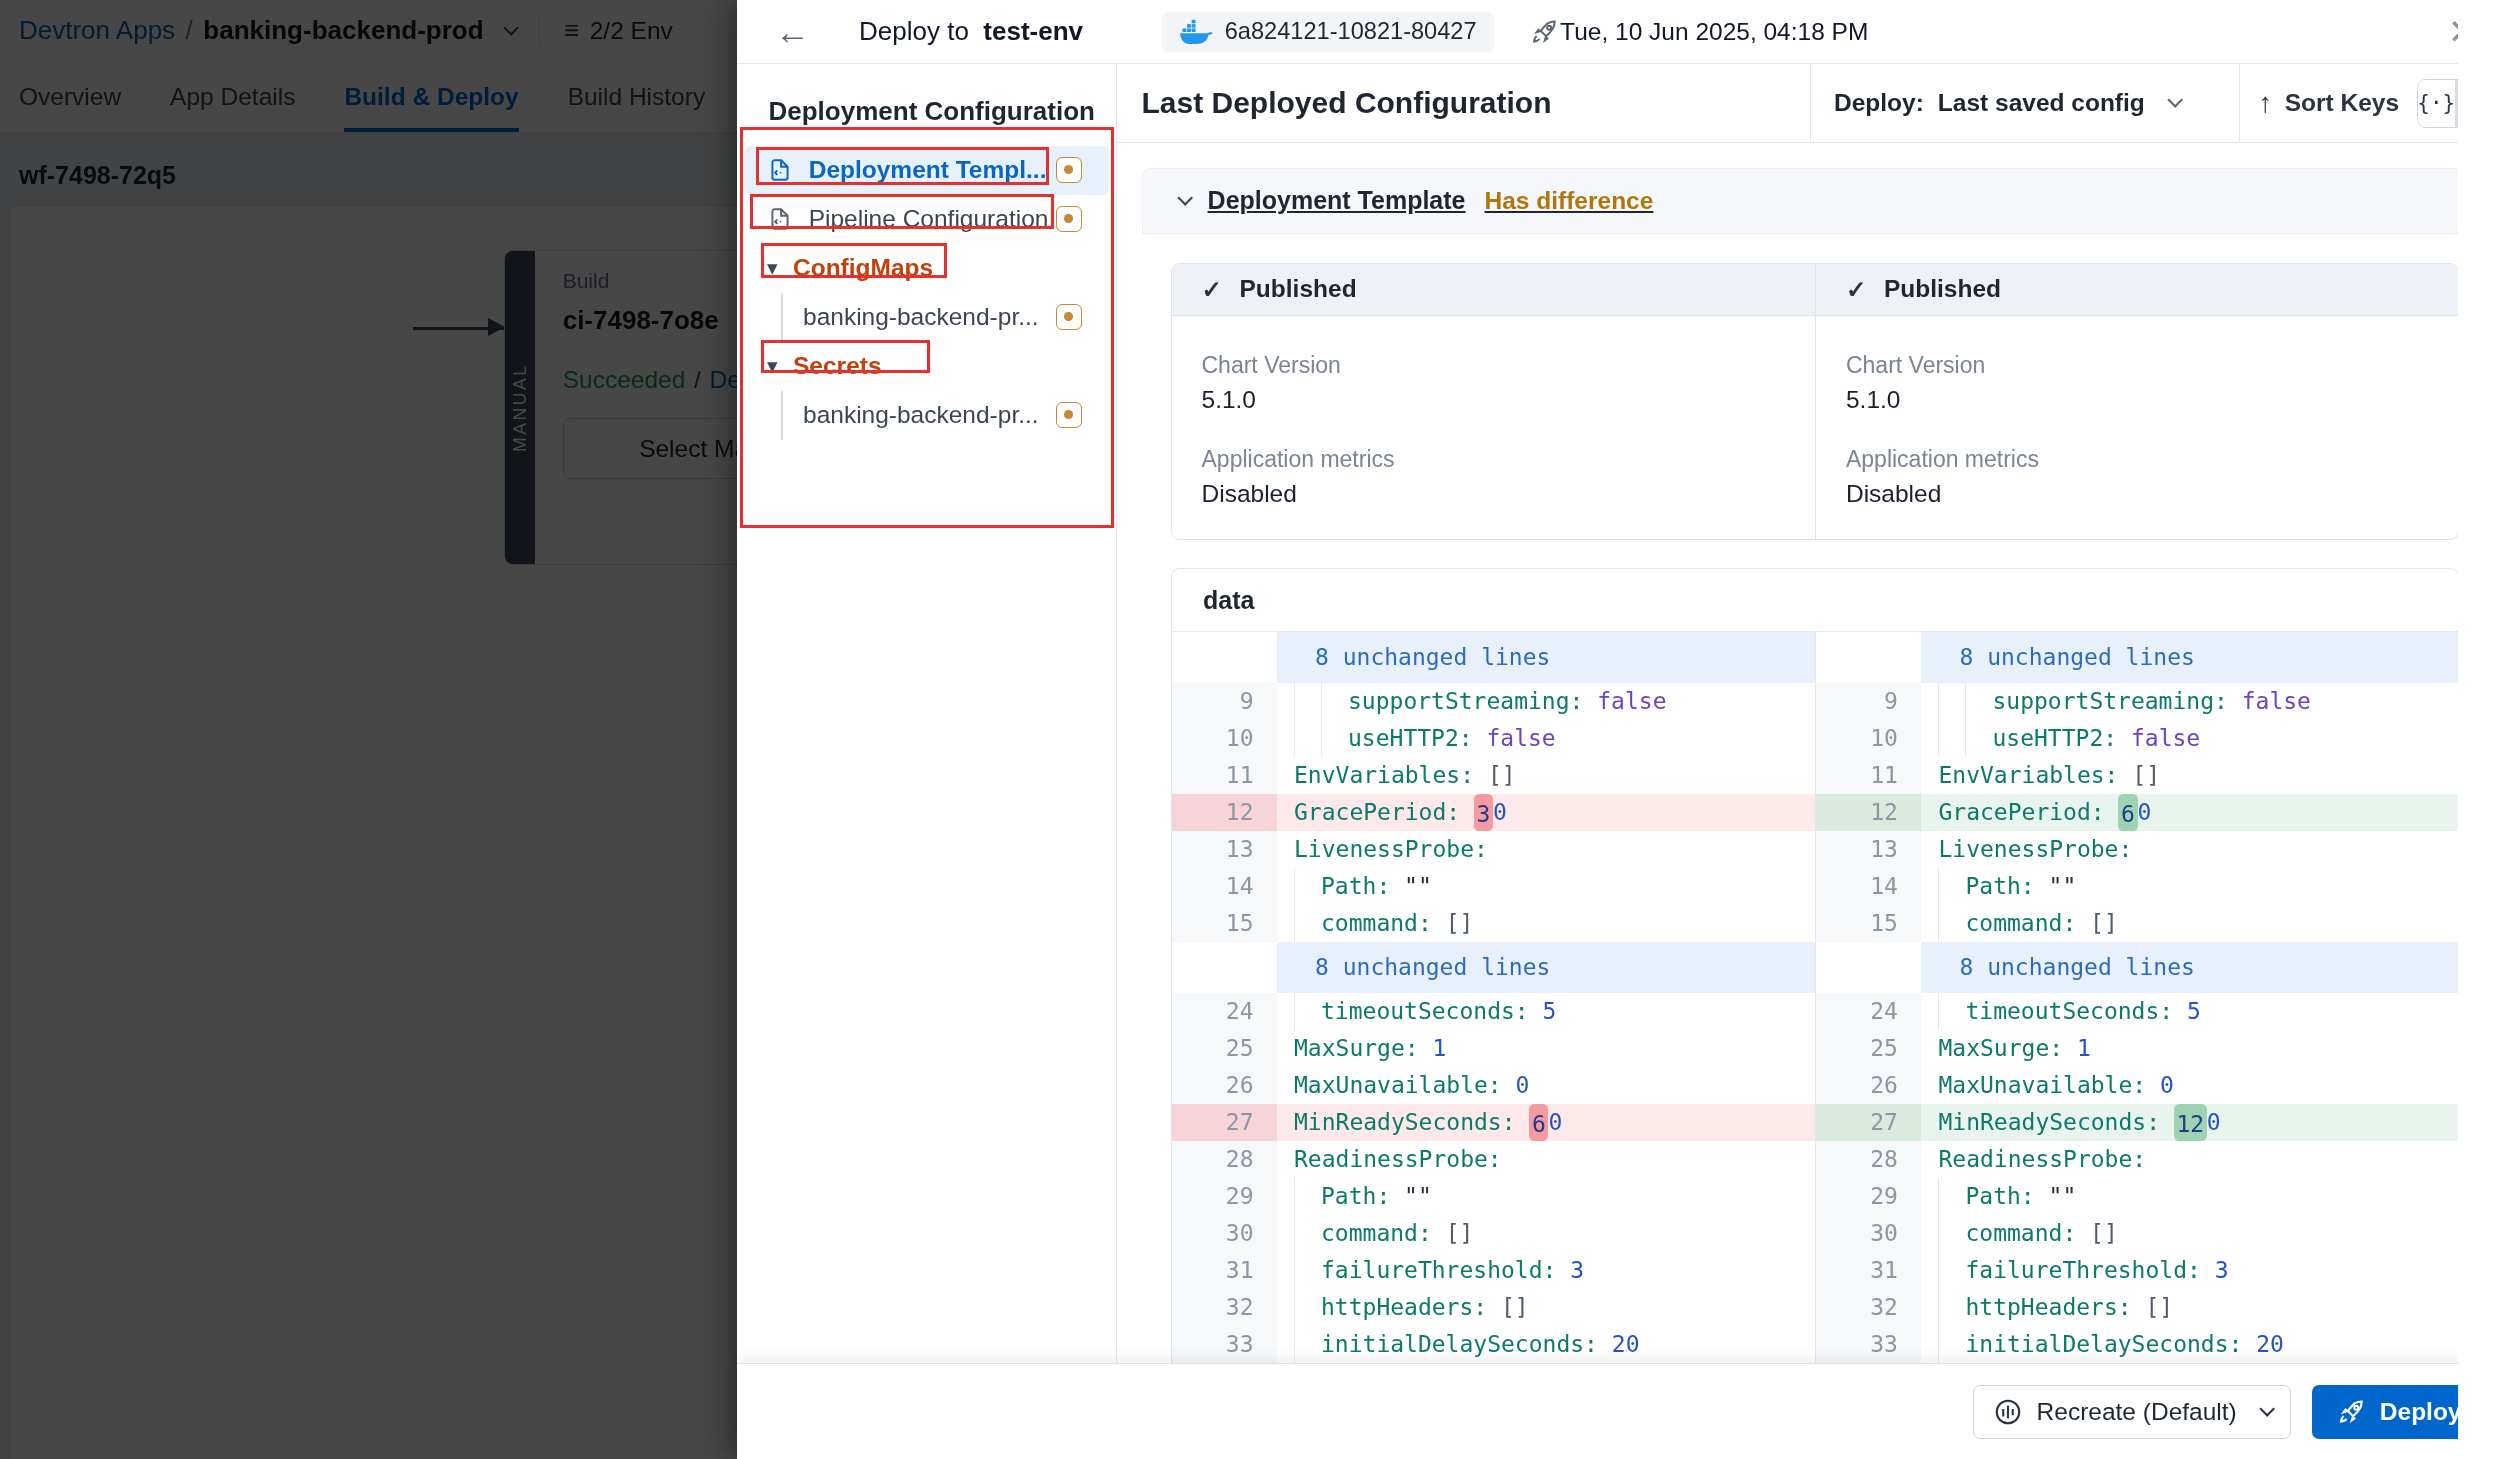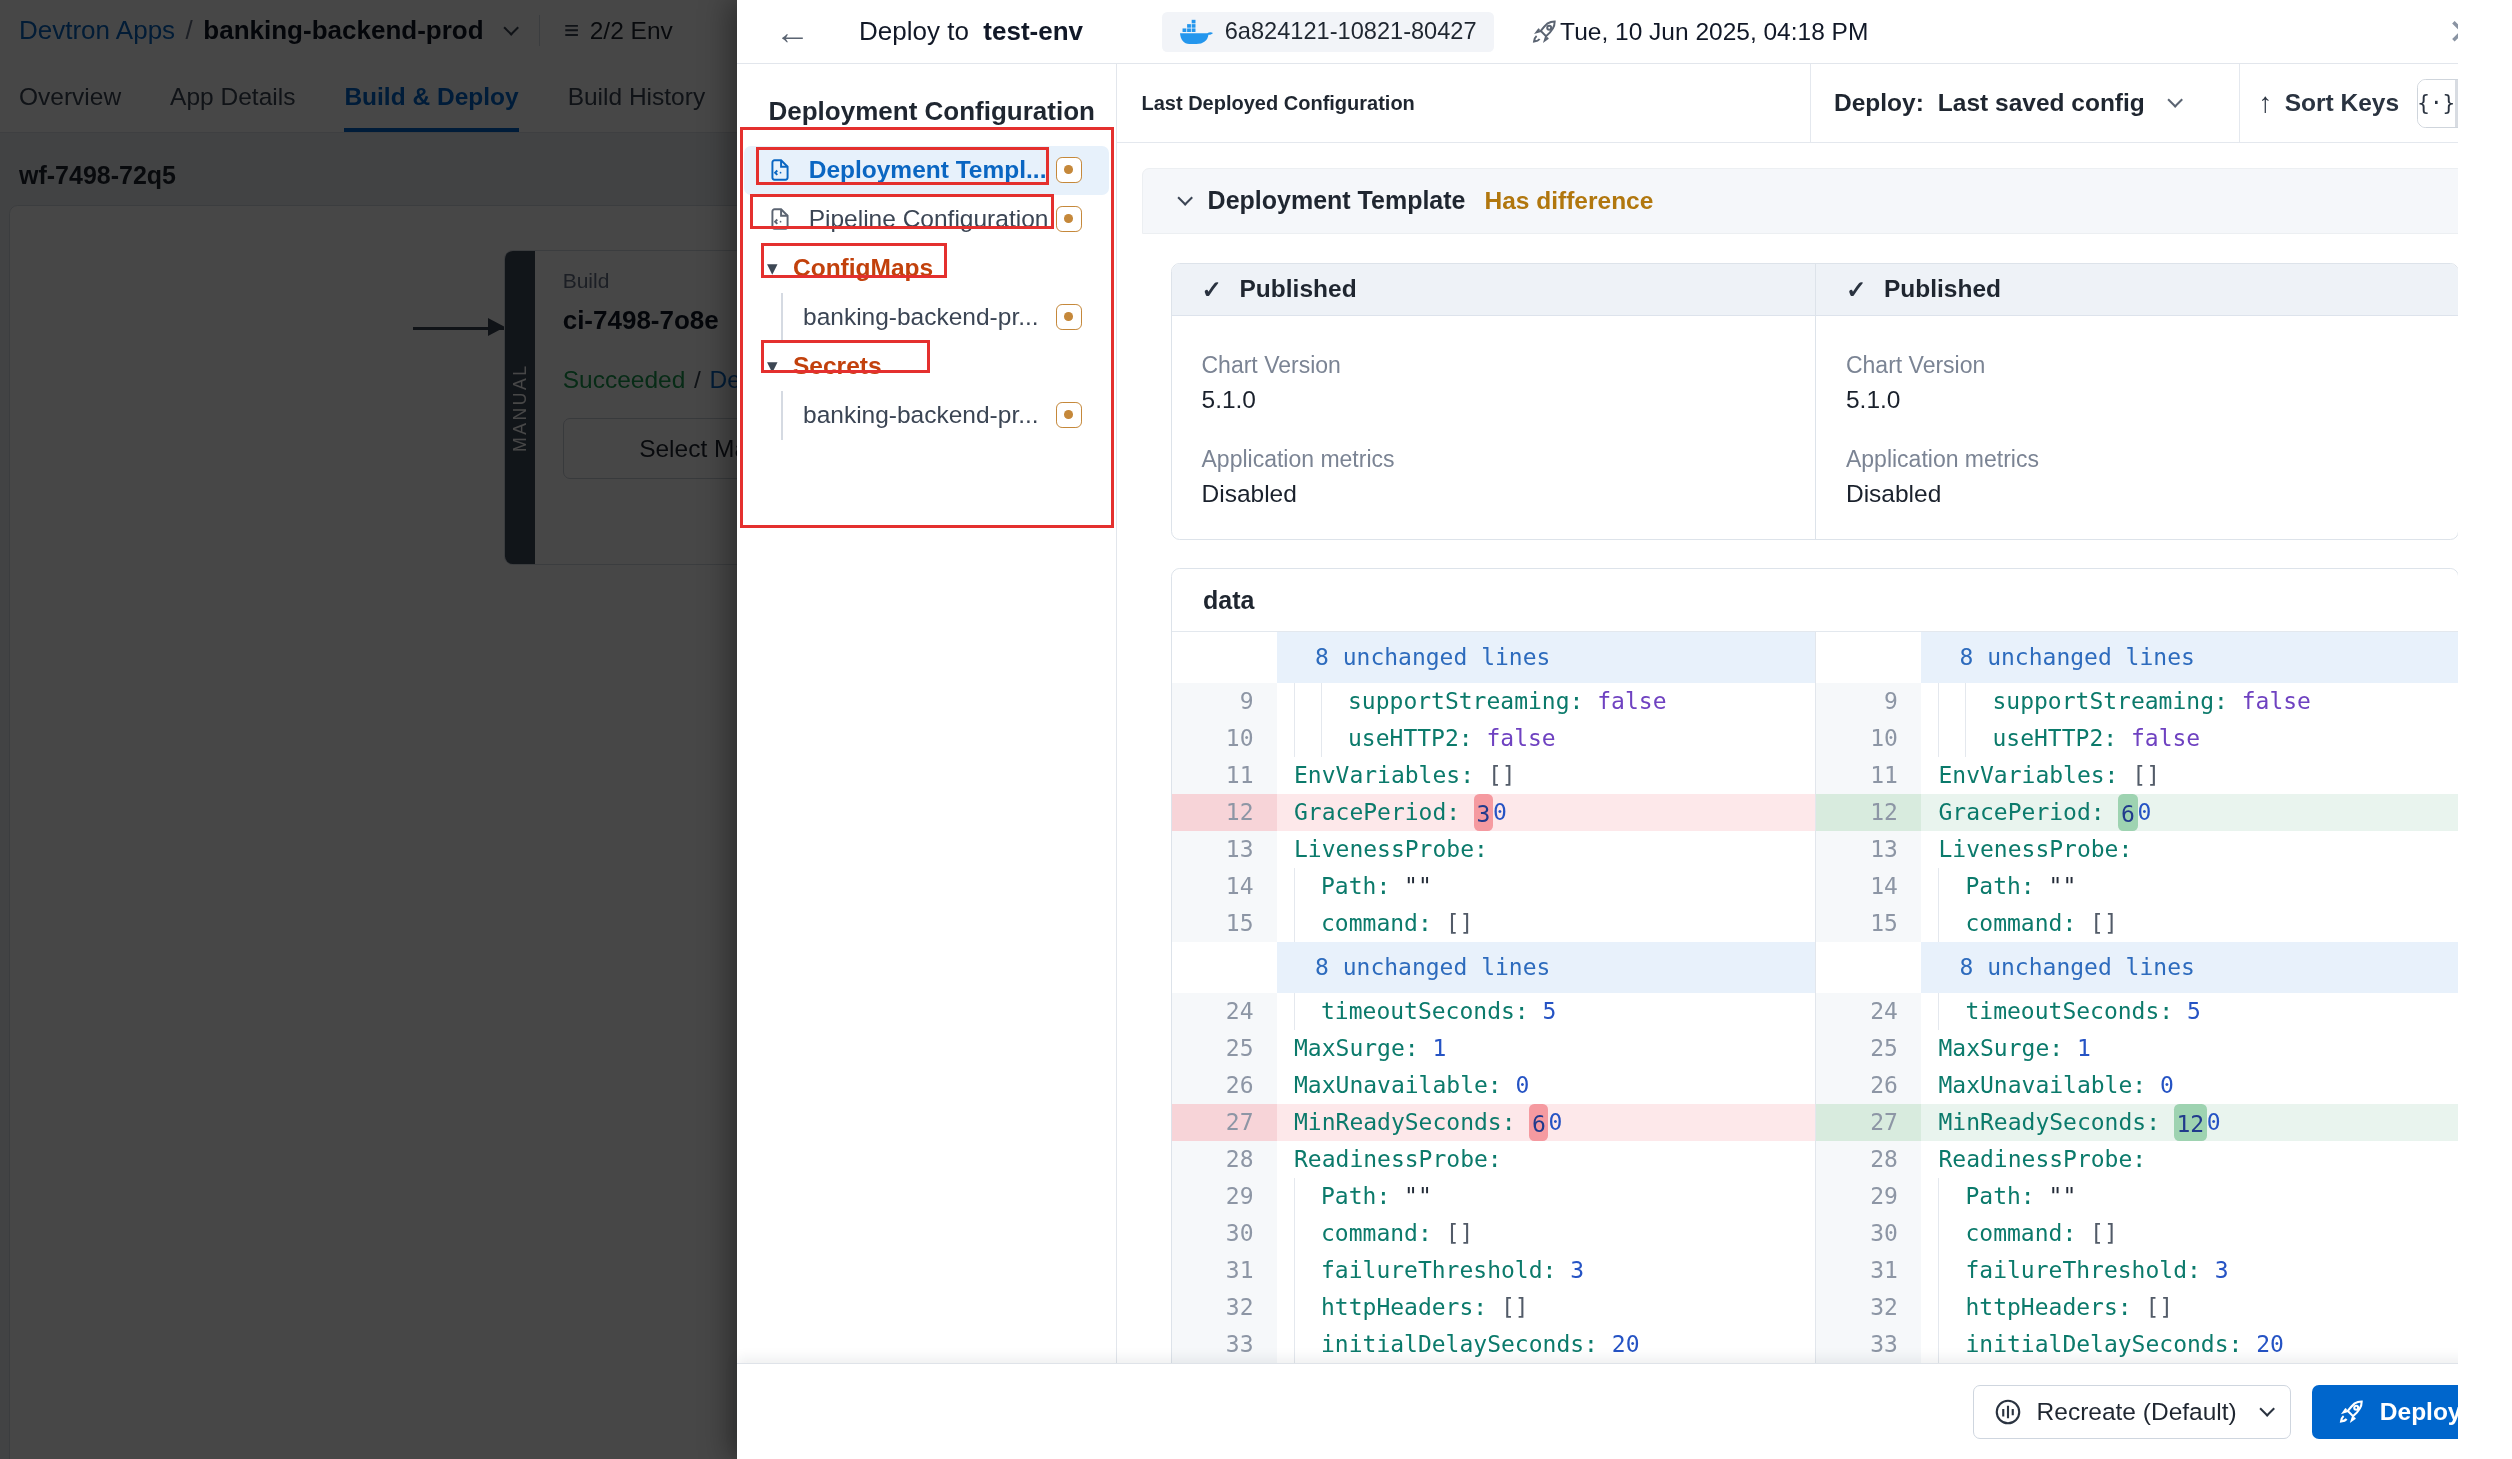--- a/index.html
+++ b/index.html
@@ -71,35 +71,35 @@
   .child-row { padding-left:66px; }
   .child-rule { position:absolute; left:44px; top:0; bottom:0; width:1.7px; background:#d5dae2; }
   .diff-dot { margin-left:auto; margin-right:34px; width:26px; height:26px; border:1.7px solid #c5883a; border-radius:6.1px; position:relative; flex:none; background:#fff; }
   .diff-dot::after { content:""; position:absolute; left:7px; top:7px; width:8.7px; height:8.7px; border-radius:50%; background:#c5883a; }
   .selected .diff-dot { margin-right:27px; }
   .anno { position:absolute; border:3.5px solid #e4302e; pointer-events:none; }
 
   
   .main { flex:1; display:flex; flex-direction:column; min-width:0; }
   .toolbar { height:79px; border-bottom:0.9px solid #e4e8ee; display:flex; flex:none; }
-  .tb-left { flex:1; display:flex; align-items:center; padding-left:24.5px; font-size:20px; font-weight:700; color:#1f2630; }
+  .tb-left { flex:1; display:flex; align-items:center; padding-left:24.5px; font-size:30px; font-weight:700; color:#1f2630; }
   .tb-mid { width:429px; border-left:0.9px solid #e4e8ee; display:flex; align-items:center; padding-left:23px; gap:14px; }
   .tb-mid .lbl { font-size:24.5px; font-weight:700; color:#1f2630; }
   .dd { display:flex; align-items:center; gap:14px; font-size:24.5px; font-weight:700; color:#1f2630; cursor:pointer; }
   .dd .chev { border-color:#5b6472; }
   .tb-right { width:273px; border-left:0.9px solid #e4e8ee; display:flex; align-items:center; justify-content:center; gap:17.5px; }
   .sort-btn { display:flex; align-items:center; gap:12.2px; font-size:24.5px; font-weight:600; color:#2a3340; cursor:pointer; }
   .sort-arrow { font-size:28px; font-weight:700; color:#2a3340; }
   .code-toggle { width:77px; height:49px; border:0.9px solid #cfd5dc; border-radius:8.7px; display:flex; overflow:hidden; cursor:pointer; }
   .code-toggle .on { width:50%; background:#fff; display:flex; align-items:center; justify-content:center; font-family:"DejaVu Sans Mono",monospace; font-size:21px; color:#2a3340; }
   .code-toggle .off { width:50%; background:#d8dce2; }
 
   .content { flex:1; overflow:hidden; padding:24.5px 23.6px 0 24.5px; position:relative; }
 
-  .section-bar { height:66px; background:#f5f7fa; border:0.9px solid #eceff2; border-radius:7px 7px 0 0; display:flex; align-items:center; padding-left:26px; gap:19px; }
+  .section-bar { height:66px; background:#f5f7fa; border:0.9px solid #eceff2; border-radius:7px 7px 0 0; display:flex; align-items:center; padding-left:26px; gap:19px;text-decoration:underline; }
   .section-bar .chev { border-color:#3b4554; }
   .section-title { font-size:25px; font-weight:700; color:#1f2630; }
   .section-badge { font-size:24.5px; font-weight:600; color:#b1770e; }
 
   .cmp-card { margin:29px 29px 0 29px; border:0.9px solid #dde3ea; border-radius:8.7px; overflow:hidden; display:flex; }
   .cmp-col { width:50%; }
   .cmp-col + .cmp-col { border-left:0.9px solid #dde3ea; }
   .cmp-head { height:52px; background:#eef2f7; border-bottom:0.9px solid #dde3ec; display:flex; align-items:center; padding-left:30px; gap:17.5px; font-size:24.5px; font-weight:700; color:#1f2630; }
   .cmp-check { font-size:24.5px; color:#2a3340; }
   .cmp-body { padding:26px 30px 31.5px 30px; }

